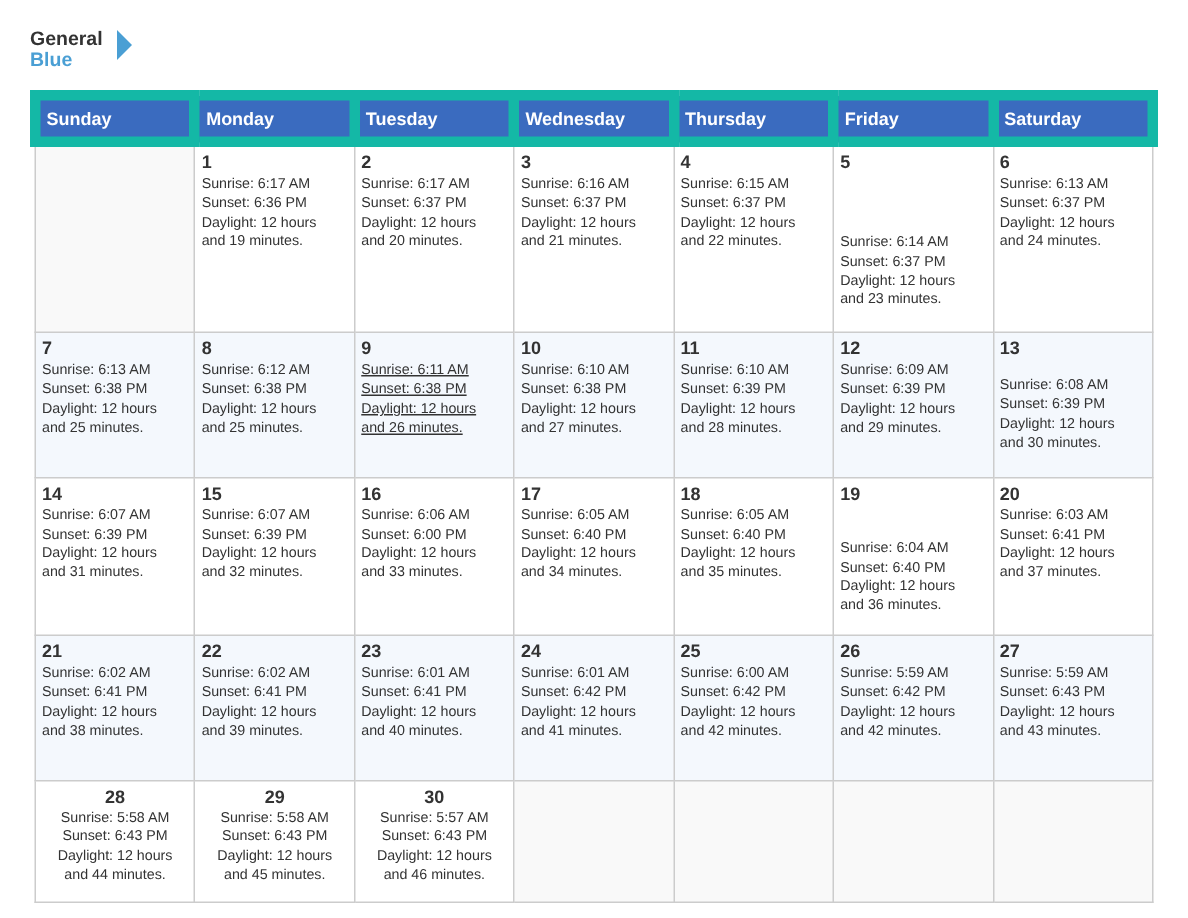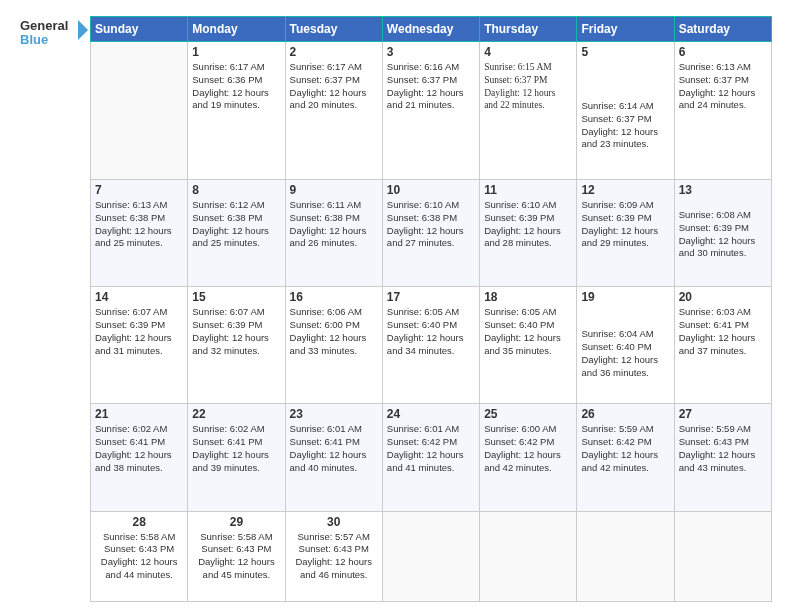--- a/index.html
+++ b/index.html
@@ -8,20 +8,21 @@
       background: #fff;
       width: 792px;
       height: 612px;
       overflow: hidden;
     }
     .page {
       width: 792px;
       height: 612px;
       padding: 16px 20px 10px 20px;
       display: flex;
+      flex-direction: column;
     }
     .header {
       display: flex;
       justify-content: space-between;
       align-items: flex-start;
       margin-bottom: 8px;
     }
     .logo {
       display: flex;
       align-items: center;
@@ -47,21 +48,21 @@
       border-collapse: collapse;
       width: 100%;
       table-layout: fixed;
     }
     .calendar thead tr th {
       background: #3a6bbf;
       color: #fff;
       font-size: 12px;
       font-weight: bold;
       padding: 5px 4px;
-      border: 1px solid #14b8a6;
+      border: 7px solid #14b8a6;
       text-align: left;
     }
     .calendar tbody tr td {
       border: 1px solid #ccc;
       vertical-align: top;
       padding: 3px 4px;
       font-size: 10px;
       color: #333;
       height: 88px;
     }
@@ -136,21 +137,21 @@
           </td>
           <td>
             <span class="day-num">3</span>
             <div class="day-info" style="white-space: pre-line;">Sunrise: 6:16 AM
 Sunset: 6:37 PM
 Daylight: 12 hours
 and 21 minutes.</div>
           </td>
           <td>
             <span class="day-num">4</span>
-            <div class="day-info" style="white-space: pre-line; font-family: Liberation Serif, serif;">Sunrise: 6:15 AM
+            <div class="day-info" style="white-space: pre-line;">Sunrise: 6:15 AM
 Sunset: 6:37 PM
 Daylight: 12 hours
 and 22 minutes.</div>
           </td>
           <td>
             <span class="day-num">5</span>
             <div class="day-info" style="white-space: pre-line; margin-top: 41px;">Sunrise: 6:14 AM
 Sunset: 6:37 PM
 Daylight: 12 hours
 and 23 minutes.</div>
@@ -173,21 +174,21 @@
           </td>
           <td>
             <span class="day-num">8</span>
             <div class="day-info" style="white-space: pre-line;">Sunrise: 6:12 AM
 Sunset: 6:38 PM
 Daylight: 12 hours
 and 25 minutes.</div>
           </td>
           <td>
             <span class="day-num">9</span>
-            <div class="day-info" style="white-space: pre-line;">Sunrise: 6:11 AM
+            <div class="day-info" style="white-space: pre-line; text-decoration: underline;">Sunrise: 6:11 AM
 Sunset: 6:38 PM
 Daylight: 12 hours
 and 26 minutes.</div>
           </td>
           <td>
             <span class="day-num">10</span>
             <div class="day-info" style="white-space: pre-line;">Sunrise: 6:10 AM
 Sunset: 6:38 PM
 Daylight: 12 hours
 and 27 minutes.</div>

